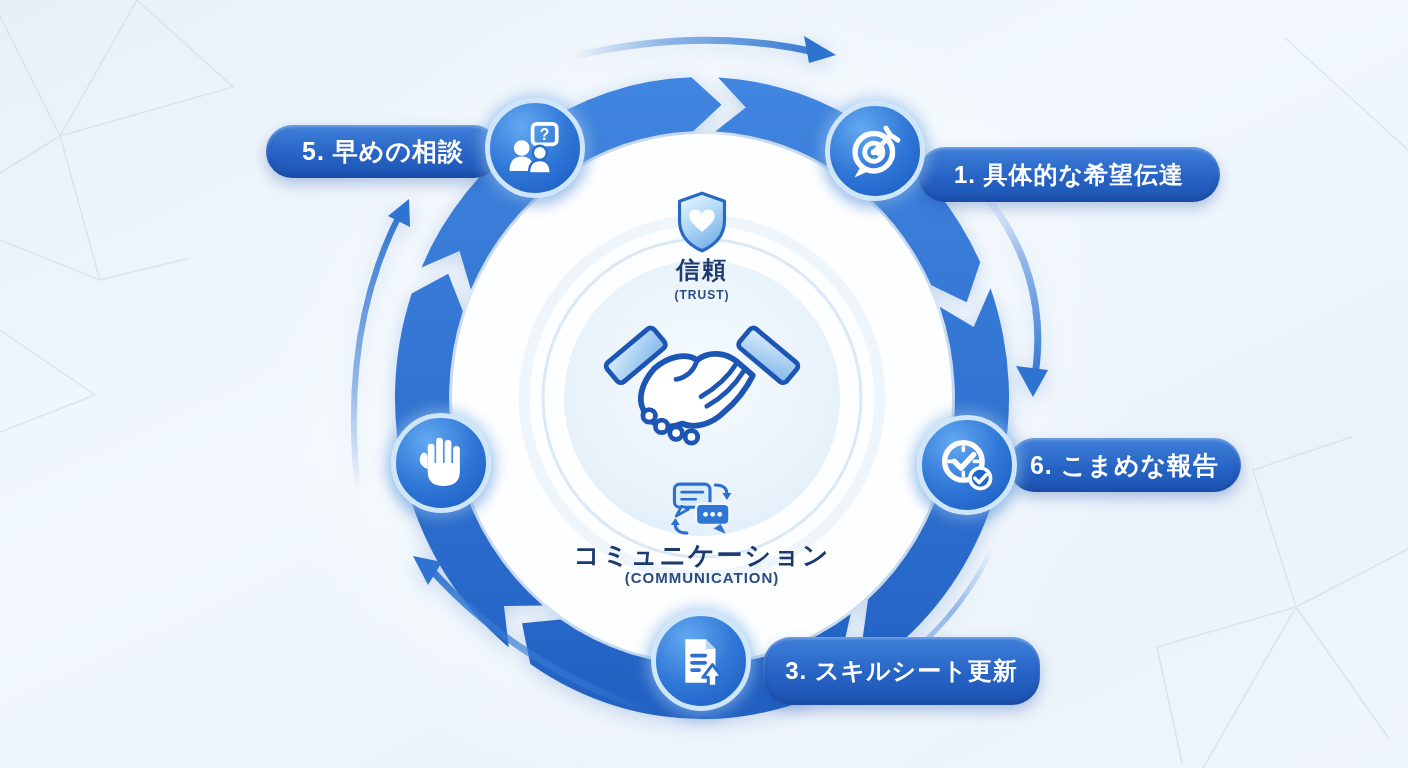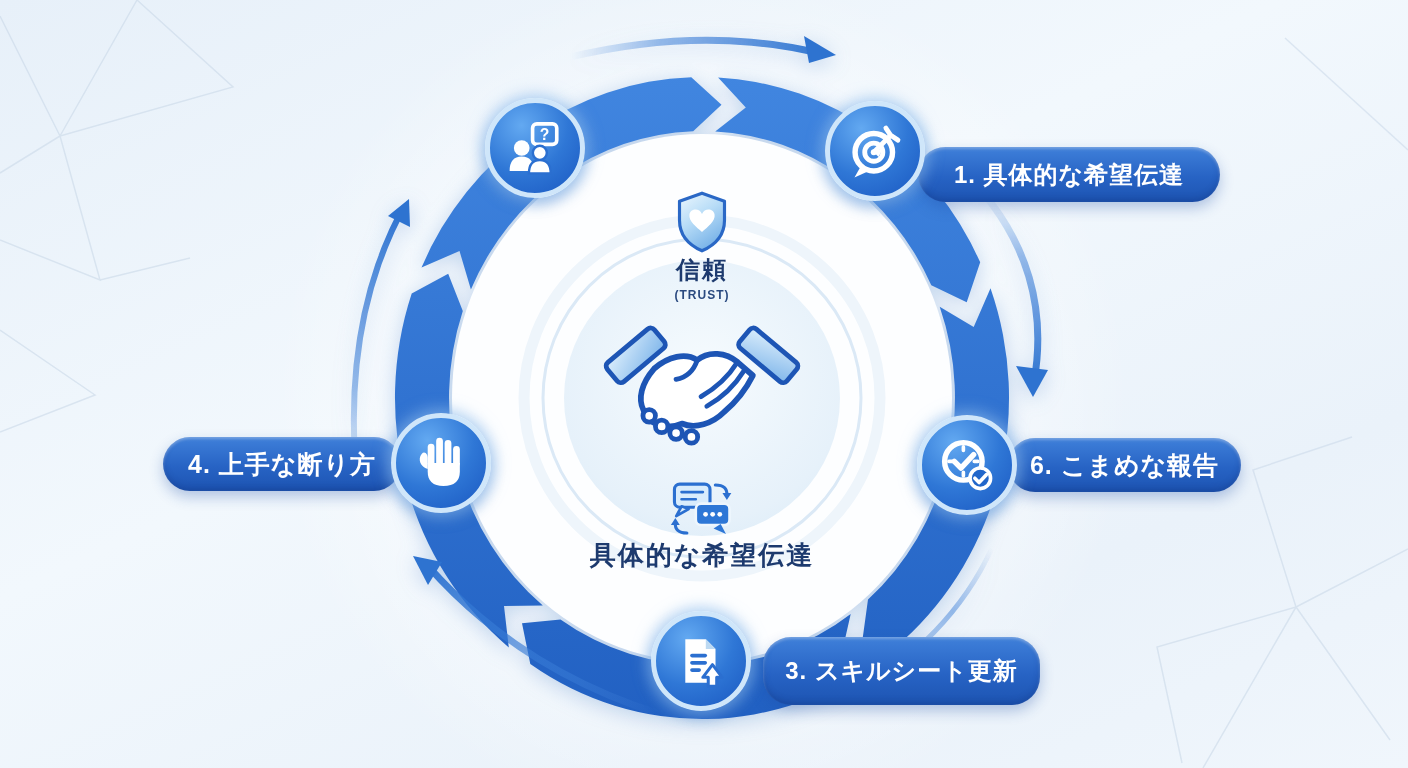--- a/index.html
+++ b/index.html
@@ -174,21 +174,22 @@
     <path d="M22 33 L16 44 L30 36 Z" fill="#d9ecfc" stroke="#2b6fd0" stroke-width="3" stroke-linejoin="round"></path>
     <path d="M22 17 H46 M22 25 H38" stroke="#2b6fd0" stroke-width="3" stroke-linecap="round"></path>
     <rect x="38" y="30" width="38" height="24" rx="6" fill="#2e77d6" stroke="#eef6fd" stroke-width="3"></rect>
     <path d="M66 53 L72 64 L58 58 Z" fill="#2e77d6"></path>
     <g fill="#ffffff">
         <circle cx="49" cy="42" r="2.7"></circle>
         <circle cx="57" cy="42" r="2.7"></circle>
         <circle cx="65" cy="42" r="2.7"></circle>
       </g>
   </svg>
-  <div class="center-label comm-main" style="top:538px;">具体的な希望伝達</div>
+  <div class="center-label comm-main" style="top:538px;">コミュニケーション</div>
+  <div class="center-label comm-sub" style="top:569px;">(COMMUNICATION)</div>
 
   <div class="node-circle" style="left:825px;top:101px;">
     <svg width="58" height="58" viewBox="0 0 48 48">
       <g fill="none" stroke="#ffffff">
         <circle cx="23" cy="25" r="15.5" stroke-width="4.5"></circle>
         <circle cx="23" cy="25" r="7.5" stroke-width="4"></circle>
       </g>
       <circle cx="23" cy="25" r="2.5" fill="#ffffff"></circle>
       <path d="M23 25 L36 12" stroke="#ffffff" stroke-width="4" stroke-linecap="round"></path>
       <path d="M33 5 L37 11 L43 15" fill="none" stroke="#ffffff" stroke-width="4" stroke-linecap="round" stroke-linejoin="round"></path>
@@ -226,27 +227,27 @@
       <g fill="#ffffff">
         <rect x="13" y="8" width="5.6" height="19" rx="2.8"></rect>
         <rect x="20" y="3" width="5.6" height="24" rx="2.8"></rect>
         <rect x="27" y="5" width="5.6" height="22" rx="2.8"></rect>
         <rect x="34" y="10" width="5.6" height="17" rx="2.8"></rect>
         <path d="M13 24 H39.6 V31 Q39.6 43 26 43 Q13 43 13 31 Z"></path>
         <path d="M13 29 C7 27 4.5 21 8 16.5 C10.5 13.5 13.5 17 13 21 Z"></path>
       </g>
     </svg>
   </div>
-  <div class="pill" style="left:163px;top:437px;width:238px;height:54px;">4. 上手な断り方</div>
 
   <div class="node-circle" style="left:485px;top:98px;">
     <svg width="58" height="58" viewBox="0 0 48 48">
       <rect x="22" y="4" width="20" height="17" rx="3.5" fill="none" stroke="#ffffff" stroke-width="3"></rect>
       <path d="M27 20 L23 28 L33 21 Z" fill="#ffffff"></path>
       <text x="32" y="17.5" font-size="13" font-weight="bold" fill="#ffffff" text-anchor="middle" font-family="Liberation Sans, DejaVu Sans, sans-serif">?</text>
       <circle cx="13" cy="24" r="6.5" fill="#ffffff"></circle>
       <path d="M3 43 Q3 31 13 31 Q23 31 23 43 Z" fill="#ffffff"></path>
       <circle cx="28" cy="28" r="5.8" fill="#ffffff" stroke="#2b6fd0" stroke-width="2"></circle>
       <path d="M19 45 Q19 34 28 34 Q37 34 37 45 Z" fill="#ffffff" stroke="#2b6fd0" stroke-width="2"></path>
     </svg>
   </div>
+  <div class="pill" style="left:266px;top:125px;width:234px;height:53px;">5. 早めの相談</div>
 
 </div>
 
 </body></html>

